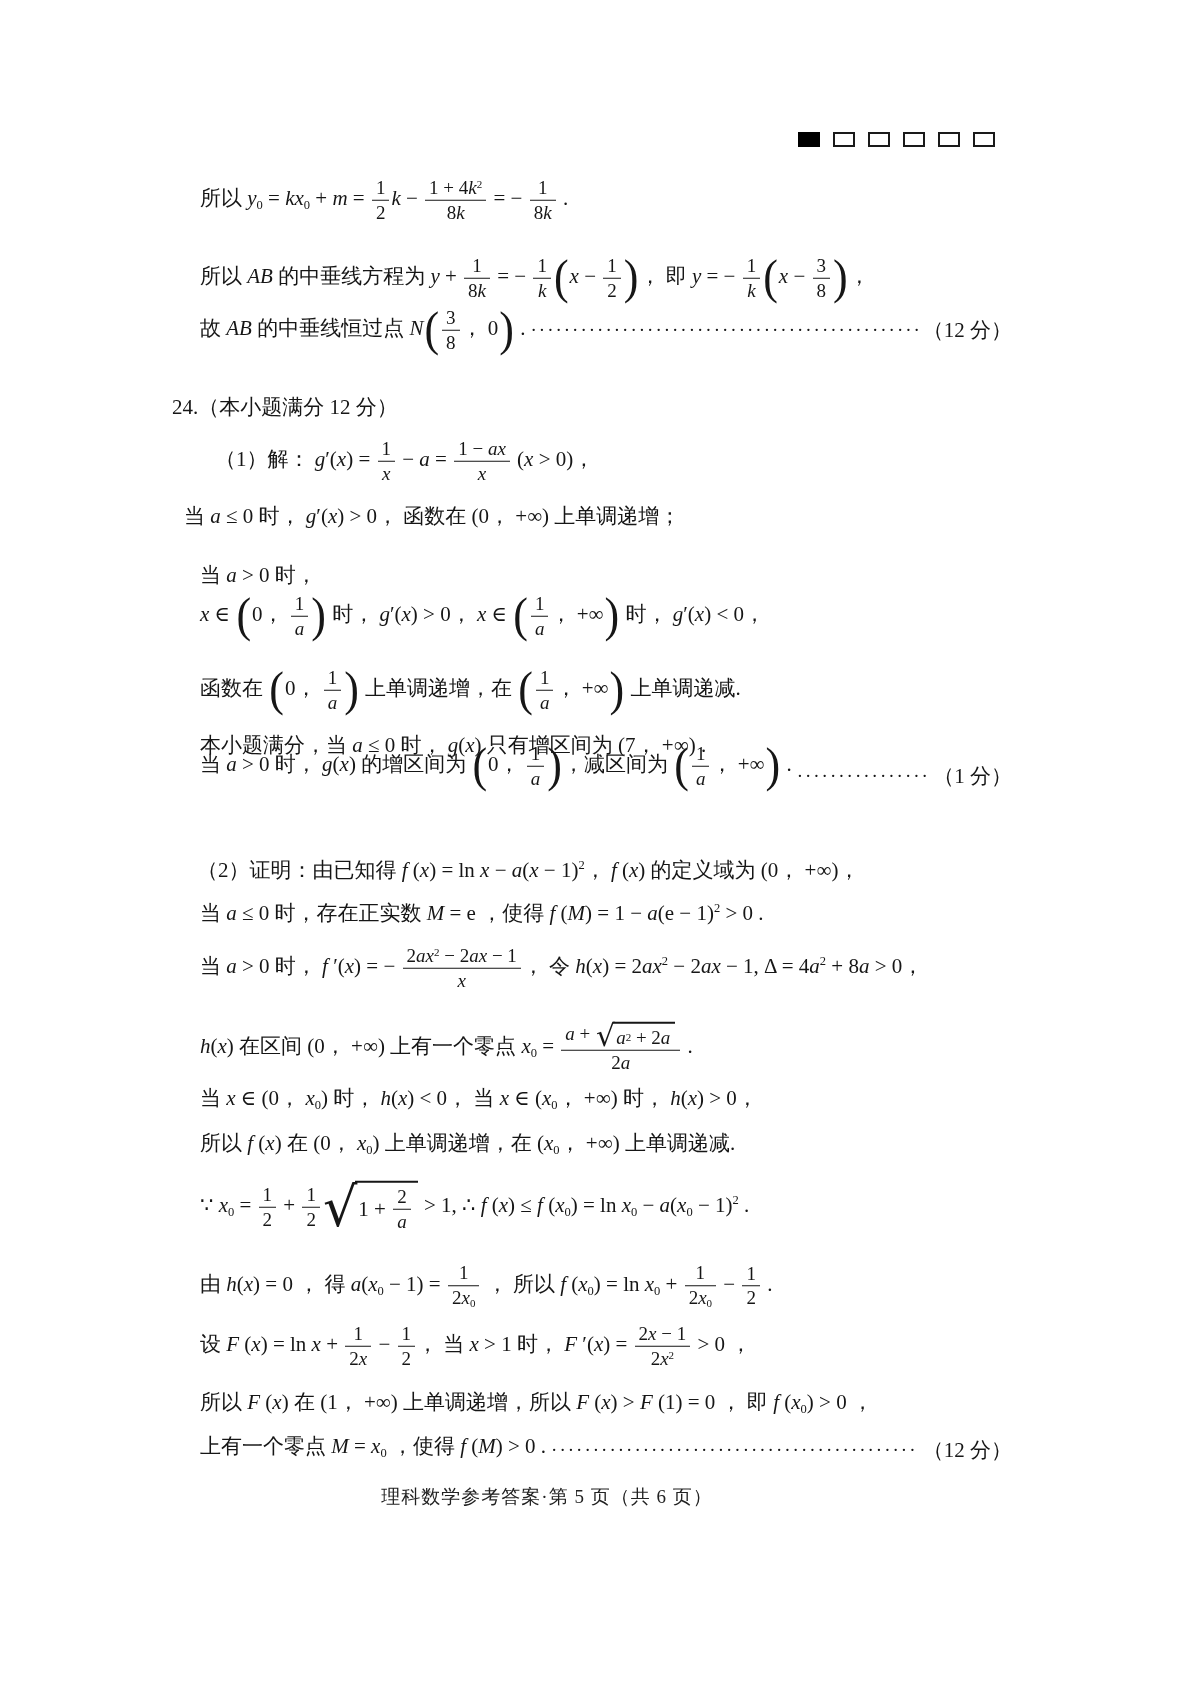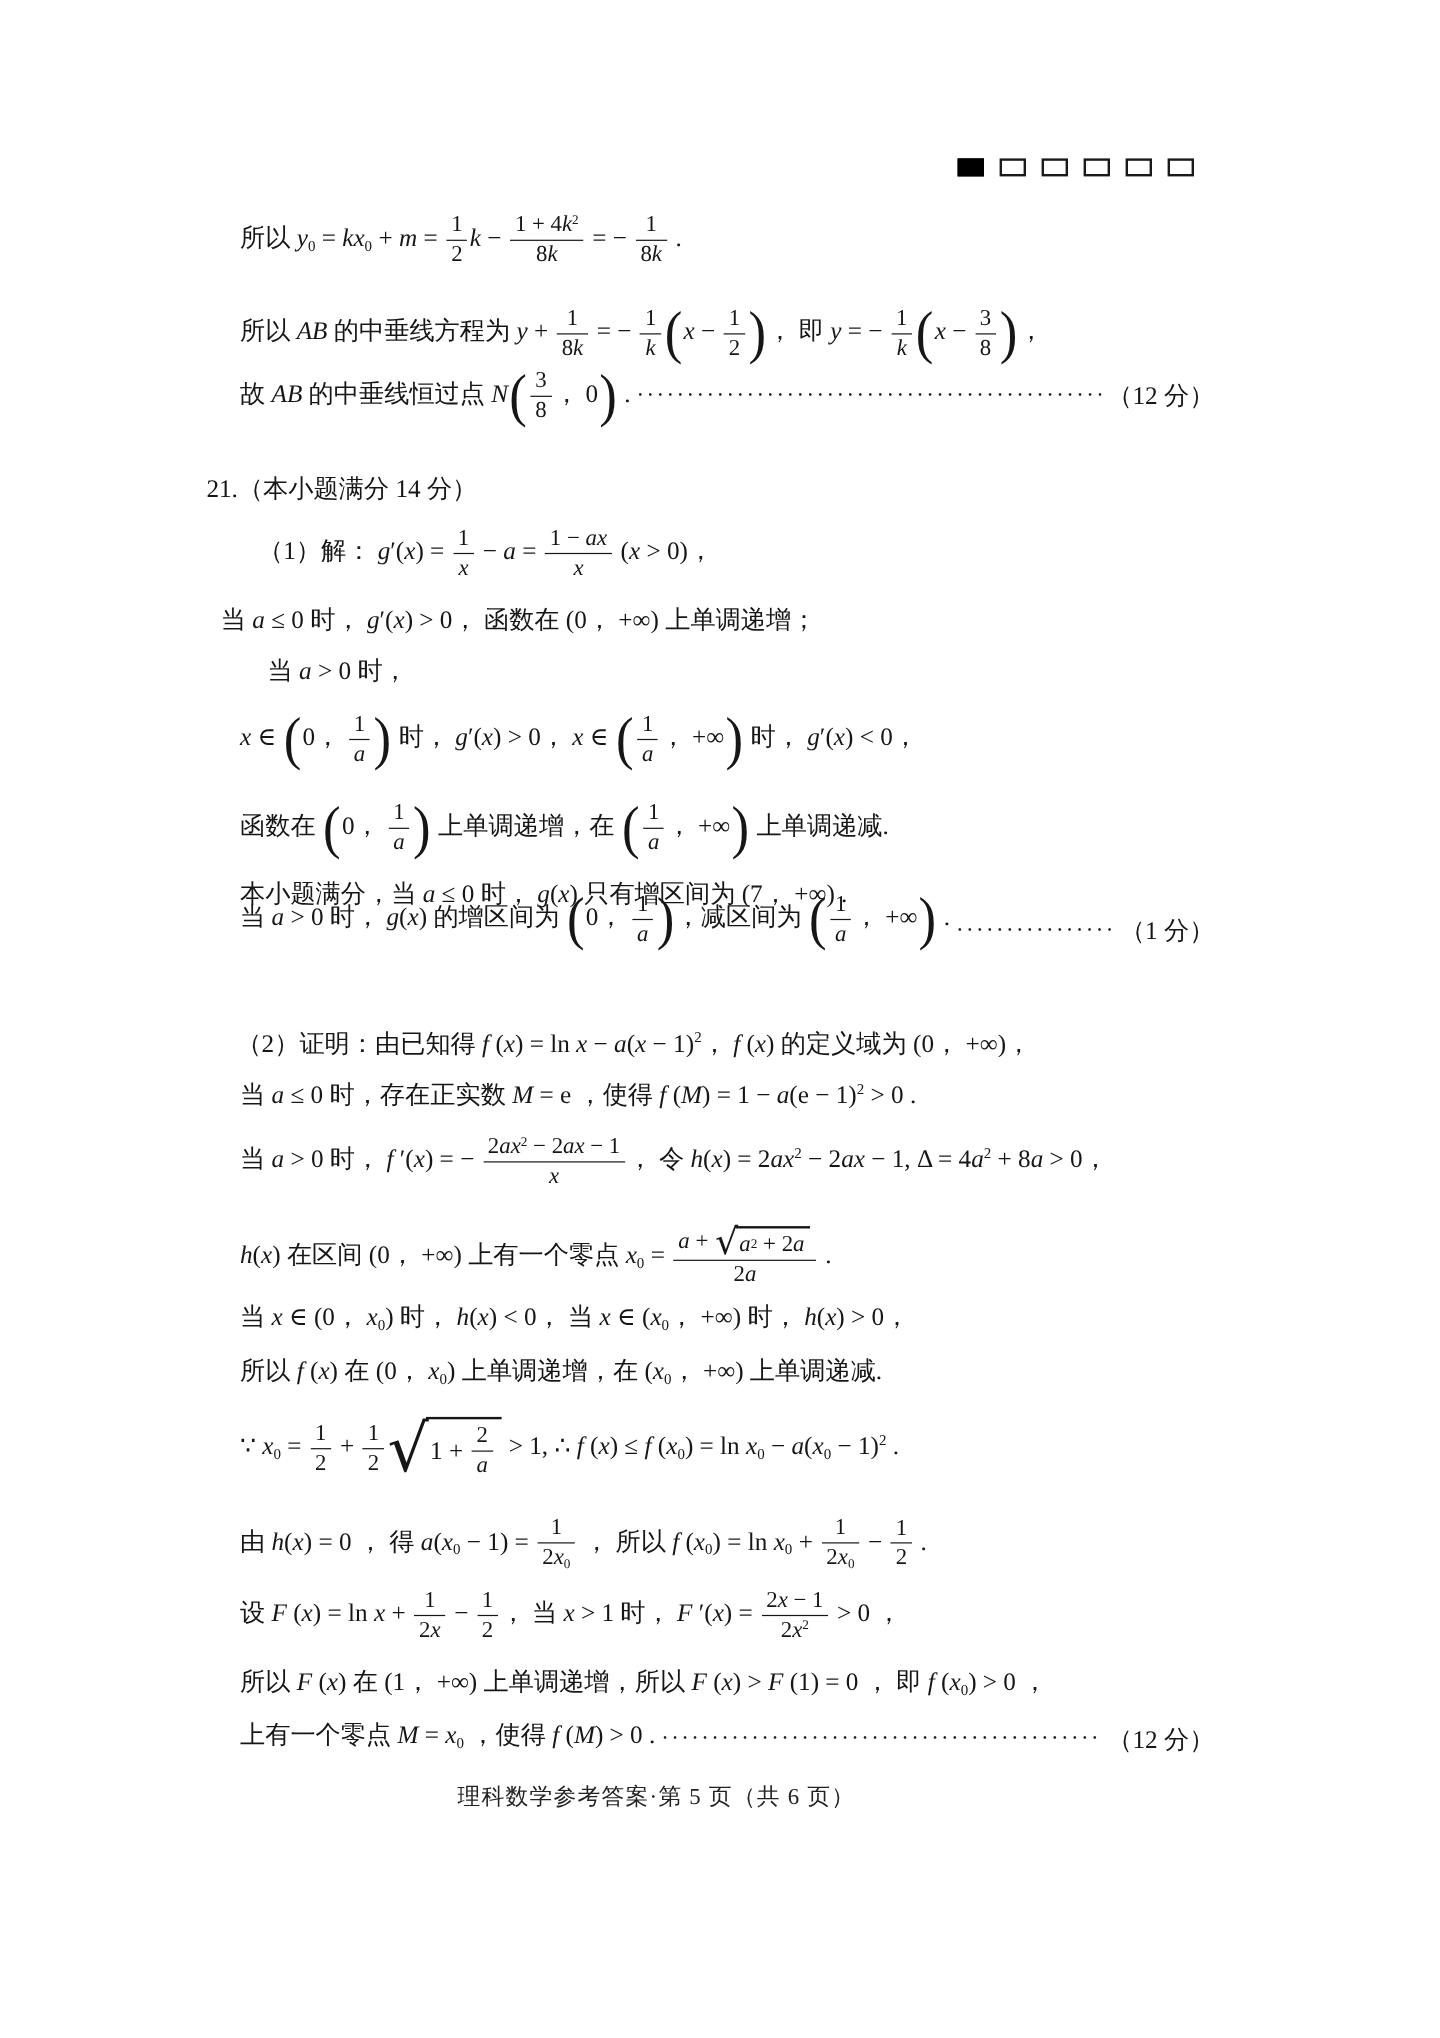--- a/index.html
+++ b/index.html
@@ -48,24 +48,24 @@
       <span class="sq"></span>
     </div>
   <div id="doc">
       <div class="line" style="left: 200px; top: 200px; transform: translateY(-50%);"><span class="main"><span class="tx">所以 </span><span class="mi">y</span><span class="sb">0</span><span class="tx"> = </span><span class="mi">kx</span><span class="sb">0</span><span class="tx"> + </span><span class="mi">m</span><span class="tx"> = </span><span class="frac"><span class="fn"><span class="tx">1</span></span><span class="fd"><span class="tx">2</span></span></span><span class="mi">k</span><span class="tx"> − </span><span class="frac"><span class="fn"><span class="tx">1 + 4</span><span class="mi">k</span><span class="sp">2</span></span><span class="fd"><span class="tx">8</span><span class="mi">k</span></span></span><span class="tx"> = − </span><span class="frac"><span class="fn"><span class="tx">1</span></span><span class="fd"><span class="tx">8</span><span class="mi">k</span></span></span><span class="tx"> .</span></span></div>
       <div class="line" style="left: 200px; top: 278px; transform: translateY(-50%);"><span class="main"><span class="tx">所以 </span><span class="mi">AB</span><span class="tx"> 的中垂线方程为 </span><span class="mi">y</span><span class="tx"> + </span><span class="frac"><span class="fn"><span class="tx">1</span></span><span class="fd"><span class="tx">8</span><span class="mi">k</span></span></span><span class="tx"> = − </span><span class="frac"><span class="fn"><span class="tx">1</span></span><span class="fd"><span class="mi">k</span></span></span><span class="bp">(</span><span class="mi">x</span><span class="tx"> − </span><span class="frac"><span class="fn"><span class="tx">1</span></span><span class="fd"><span class="tx">2</span></span></span><span class="bp">)</span><span class="tx">， 即 </span><span class="mi">y</span><span class="tx"> = − </span><span class="frac"><span class="fn"><span class="tx">1</span></span><span class="fd"><span class="mi">k</span></span></span><span class="bp">(</span><span class="mi">x</span><span class="tx"> − </span><span class="frac"><span class="fn"><span class="tx">3</span></span><span class="fd"><span class="tx">8</span></span></span><span class="bp">)</span><span class="tx">，</span></span></div>
       <div class="line leader" style="left: 200px; top: 330px; transform: translateY(-50%); width: 812px;">
         <span class="main"><span class="tx">故 </span><span class="mi">AB</span><span class="tx"> 的中垂线恒过点 </span><span class="mi">N</span><span class="bp">(</span><span class="frac"><span class="fn"><span class="tx">3</span></span><span class="fd"><span class="tx">8</span></span></span><span class="tx">， 0</span><span class="bp">)</span><span class="tx"> .</span></span>
         <span class="dots">··········································································································································</span>
         <span class="score">（12 分）</span>
       </div>
-      <div class="line" style="left: 172px; top: 407px; transform: translateY(-50%);"><span class="main"><span class="tx">21.（本小题满分 14 分）</span></span></div>
+      <div class="line" style="left: 172px; top: 407px; transform: translateY(-50%);"><span class="main"><span class="tx">24.（本小题满分 12 分）</span></span></div>
       <div class="line" style="left: 215px; top: 461px; transform: translateY(-50%);"><span class="main"><span class="tx">（1）解： </span><span class="mi">g</span><span class="tx">′(</span><span class="mi">x</span><span class="tx">) = </span><span class="frac"><span class="fn"><span class="tx">1</span></span><span class="fd"><span class="mi">x</span></span></span><span class="tx"> − </span><span class="mi">a</span><span class="tx"> = </span><span class="frac"><span class="fn"><span class="tx">1 − </span><span class="mi">ax</span></span><span class="fd"><span class="mi">x</span></span></span><span class="tx"> (</span><span class="mi">x</span><span class="tx"> &gt; 0)，</span></span></div>
       <div class="line" style="left: 184px; top: 516px; transform: translateY(-50%);"><span class="main"><span class="tx">当 </span><span class="mi">a</span><span class="tx"> ≤ 0 时， </span><span class="mi">g</span><span class="tx">′(</span><span class="mi">x</span><span class="tx">) &gt; 0， 函数在 (0， +∞) 上单调递增；</span></span></div>
-      <div class="line" style="left: 200px; top: 559px; transform: translateY(-50%); margin-left: 23px;"><span class="main"><span class="tx">当 </span><span class="mi">a</span><span class="tx"> &gt; 0 时，</span></span></div>
+      <div class="line" style="left: 200px; top: 575px; transform: translateY(-50%);"><span class="main"><span class="tx">当 </span><span class="mi">a</span><span class="tx"> &gt; 0 时，</span></span></div>
       <div class="line" style="left: 200px; top: 616px; transform: translateY(-50%);"><span class="main"><span class="mi">x</span><span class="tx"> ∈ </span><span class="bp">(</span><span class="tx">0， </span><span class="frac"><span class="fn"><span class="tx">1</span></span><span class="fd"><span class="mi">a</span></span></span><span class="bp">)</span><span class="tx"> 时， </span><span class="mi">g</span><span class="tx">′(</span><span class="mi">x</span><span class="tx">) &gt; 0， </span><span class="mi">x</span><span class="tx"> ∈ </span><span class="bp">(</span><span class="frac"><span class="fn"><span class="tx">1</span></span><span class="fd"><span class="mi">a</span></span></span><span class="tx">， +∞</span><span class="bp">)</span><span class="tx"> 时， </span><span class="mi">g</span><span class="tx">′(</span><span class="mi">x</span><span class="tx">) &lt; 0，</span></span></div>
       <div class="line" style="left: 200px; top: 690px; transform: translateY(-50%);"><span class="main"><span class="tx">函数在 </span><span class="bp">(</span><span class="tx">0， </span><span class="frac"><span class="fn"><span class="tx">1</span></span><span class="fd"><span class="mi">a</span></span></span><span class="bp">)</span><span class="tx"> 上单调递增，在 </span><span class="bp">(</span><span class="frac"><span class="fn"><span class="tx">1</span></span><span class="fd"><span class="mi">a</span></span></span><span class="tx">， +∞</span><span class="bp">)</span><span class="tx"> 上单调递减.</span></span></div>
       <div class="line" style="left: 200px; top: 745px; transform: translateY(-50%);"><span class="main"><span class="tx">本小题满分，当 </span><span class="mi">a</span><span class="tx"> ≤ 0 时， </span><span class="mi">g</span><span class="tx">(</span><span class="mi">x</span><span class="tx">) 只有增区间为 (7， +∞) .</span></span></div>
       <div class="line leader" style="left: 200px; top: 766px; transform: translateY(-50%); width: 812px; align-items: flex-end;">
         <span class="main"><span class="tx">当 </span><span class="mi">a</span><span class="tx"> &gt; 0 时， </span><span class="mi">g</span><span class="tx">(</span><span class="mi">x</span><span class="tx">) 的增区间为 </span><span class="bp">(</span><span class="tx">0， </span><span class="frac"><span class="fn"><span class="tx">1</span></span><span class="fd"><span class="mi">a</span></span></span><span class="bp">)</span><span class="tx">，减区间为 </span><span class="bp">(</span><span class="frac"><span class="fn"><span class="tx">1</span></span><span class="fd"><span class="mi">a</span></span></span><span class="tx">， +∞</span><span class="bp">)</span><span class="tx"> .</span></span>
         <span class="dots">··········································································································································</span>
         <span class="score">（1 分）</span>
       </div>
       <div class="line" style="left: 197px; top: 867px; transform: translateY(-50%);"><span class="main"><span class="tx">（2）证明：由已知得 </span><span class="mi">f</span><span class="tx"> (</span><span class="mi">x</span><span class="tx">) = ln </span><span class="mi">x</span><span class="tx"> − </span><span class="mi">a</span><span class="tx">(</span><span class="mi">x</span><span class="tx"> − 1)</span><span class="sp">2</span><span class="tx">， </span><span class="mi">f</span><span class="tx"> (</span><span class="mi">x</span><span class="tx">) 的定义域为 (0， +∞)，</span></span></div>
       <div class="line" style="left: 200px; top: 910px; transform: translateY(-50%);"><span class="main"><span class="tx">当 </span><span class="mi">a</span><span class="tx"> ≤ 0 时，存在正实数 </span><span class="mi">M</span><span class="tx"> = e ，使得 </span><span class="mi">f</span><span class="tx"> (</span><span class="mi">M</span><span class="tx">) = 1 − </span><span class="mi">a</span><span class="tx">(e − 1)</span><span class="sp">2</span><span class="tx"> &gt; 0 .</span></span></div>

